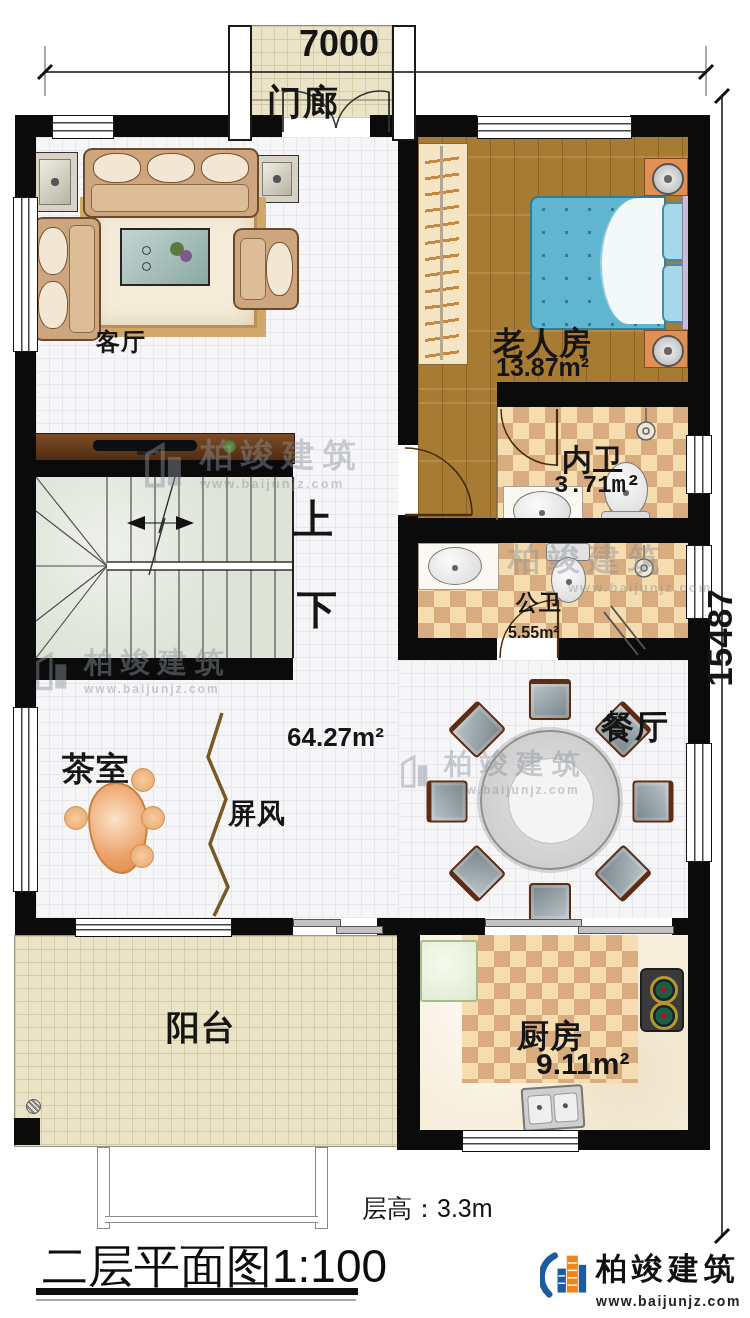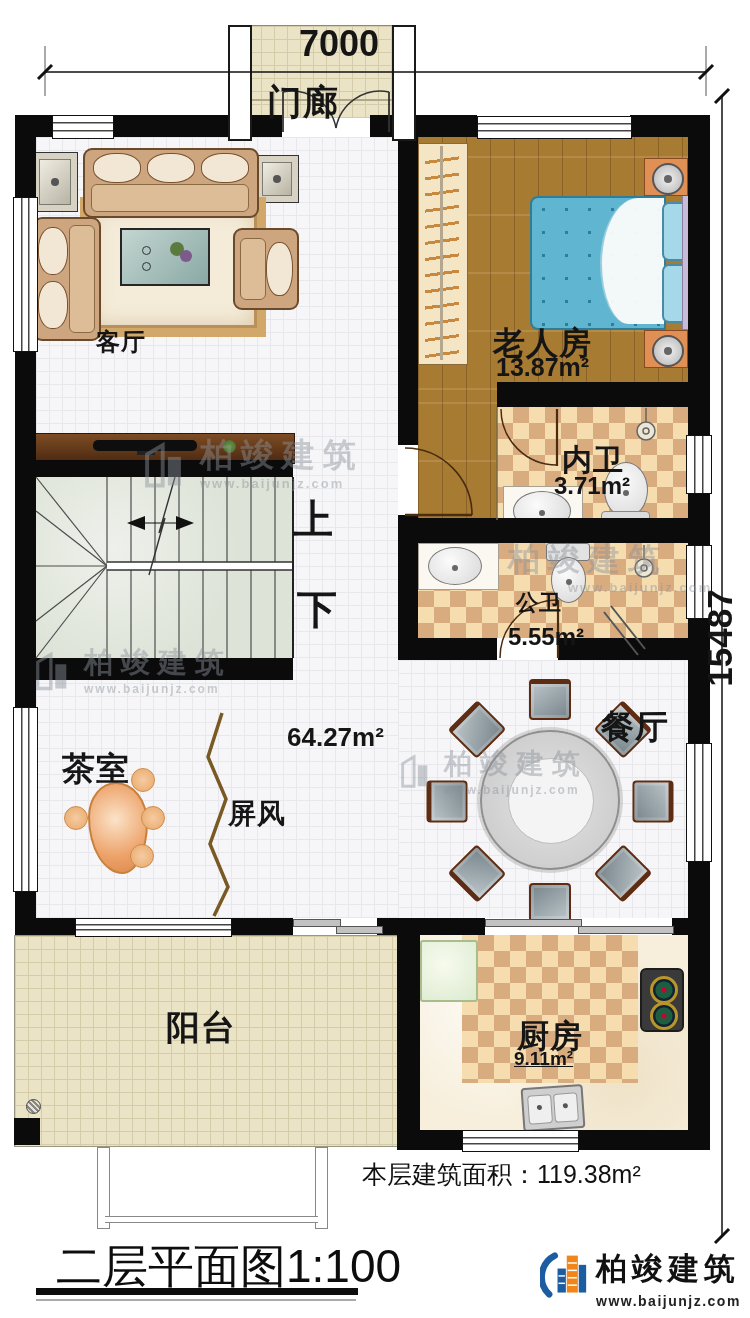--- a/index.html
+++ b/index.html
@@ -303,32 +303,32 @@
   </svg>
 
   <div class="lbl" style="left:299px;top:26px;font-size:36px;letter-spacing:0;">7000</div>
   <div class="lbl" style="left:662px;top:618px;width:120px;height:40px;text-align:center;font-size:35px;letter-spacing:0;transform:rotate(-90deg);">15487</div>
 
   <div class="lbl" style="left:267px;top:84px;font-size:35px;">门廊</div>
   <div class="lbl" style="left:96px;top:330px;font-size:24px;">客厅</div>
   <div class="lbl" style="left:493px;top:327px;font-size:32px;">老人房</div>
   <div class="lbl" style="left:496px;top:355px;font-size:25px;letter-spacing:0;">13.87m²</div>
   <div class="lbl" style="left:562px;top:445px;font-size:30px;">内卫</div>
-  <div class="lbl" style="left:554px;top:474px;font-size:24px;letter-spacing:0;">3.71m²</div>
+  <div class="lbl" style="left:554px;top:474px;font-size:24px;letter-spacing:0;font-family:Liberation Mono, monospace;">3.71m²</div>
   <div class="lbl" style="left:516px;top:592px;font-size:22px;">公卫</div>
-  <div class="lbl" style="left:508px;top:625px;font-size:24px;letter-spacing:0;">5.55m²</div>
+  <div class="lbl" style="left:508px;top:625px;font-size:16px;letter-spacing:0;">5.55m²</div>
   <div class="lbl" style="left:293px;top:499px;font-size:40px;">上</div>
   <div class="lbl" style="left:297px;top:589px;font-size:40px;">下</div>
   <div class="lbl" style="left:287px;top:724px;font-size:26px;letter-spacing:0;">64.27m²</div>
   <div class="lbl" style="left:62px;top:752px;font-size:33px;">茶室</div>
   <div class="lbl" style="left:228px;top:800px;font-size:28px;">屏风</div>
   <div class="lbl" style="left:601px;top:710px;font-size:33px;">餐厅</div>
   <div class="lbl" style="left:166px;top:1010px;font-size:34px;">阳台</div>
   <div class="lbl" style="left:517px;top:1020px;font-size:32px;">厨房</div>
-  <div class="lbl" style="left:514px;top:1049px;font-size:19px;letter-spacing:0;text-decoration:underline;">9.11m²</div>
+  <div class="lbl" style="left:536px;top:1049px;font-size:30px;letter-spacing:0;">9.11m²</div>
 
   <div class="wm" style="left:138px;top:438px;">
     <svg width="52" height="56" viewBox="0 0 40 42">
       <path d="M7 36 L7 12 L19 5 L19 36 Z" fill="none" stroke="currentColor" stroke-width="3"></path>
       <rect x="23" y="14" width="10" height="22" fill="currentColor"></rect>
     </svg>
     <div>
       <div class="nm" style="font-size:33px;">柏竣建筑</div>
       <div class="ur" style="font-size:13px;">www.baijunjz.com</div>
     </div>
@@ -353,23 +353,23 @@
     <svg width="38" height="44" viewBox="0 0 40 42">
       <path d="M7 36 L7 12 L19 5 L19 36 Z" fill="none" stroke="currentColor" stroke-width="3"></path>
       <rect x="23" y="14" width="10" height="22" fill="currentColor"></rect>
     </svg>
     <div>
       <div class="nm" style="font-size:28px;">柏竣建筑</div>
       <div class="ur" style="font-size:12px;">www.baijunjz.com</div>
     </div>
   </div>
 
-  <div class="abs" style="left:362px;top:1158px;font-size:25px;color:#111;">本层建筑面积：119.38m²</div>
-
-  <div class="abs" style="left:56px;top:1236px;font-size:46px;color:#0d0d0d;white-space:nowrap;">
+  <div class="abs" style="left:362px;top:1192px;font-size:25px;color:#111;">层高：3.3m</div>
+
+  <div class="abs" style="left:42px;top:1236px;font-size:46px;color:#0d0d0d;white-space:nowrap;">
     <span>二层平面图</span><span>1:100</span>
   </div>
   <div class="abs" style="left:36px;top:1288px;width:322px;height:7px;background:#0d0d0d;"></div>
   <div class="abs" style="left:36px;top:1299px;width:320px;height:2px;background:#a9a9a9;"></div>
 
   <div class="abs" style="left:540px;top:1248px;display:flex;gap:8px;align-items:flex-start;">
     <svg width="48" height="54" viewBox="0 0 52 58">
       <path d="M16 8 A26 26 0 0 0 10 50" fill="none" stroke="#1b5da0" stroke-width="7" stroke-linecap="round"></path>
       <rect x="19" y="22" width="9" height="26" fill="#1b5da0"></rect>
       <rect x="29" y="8" width="12" height="40" fill="#f08519"></rect>

